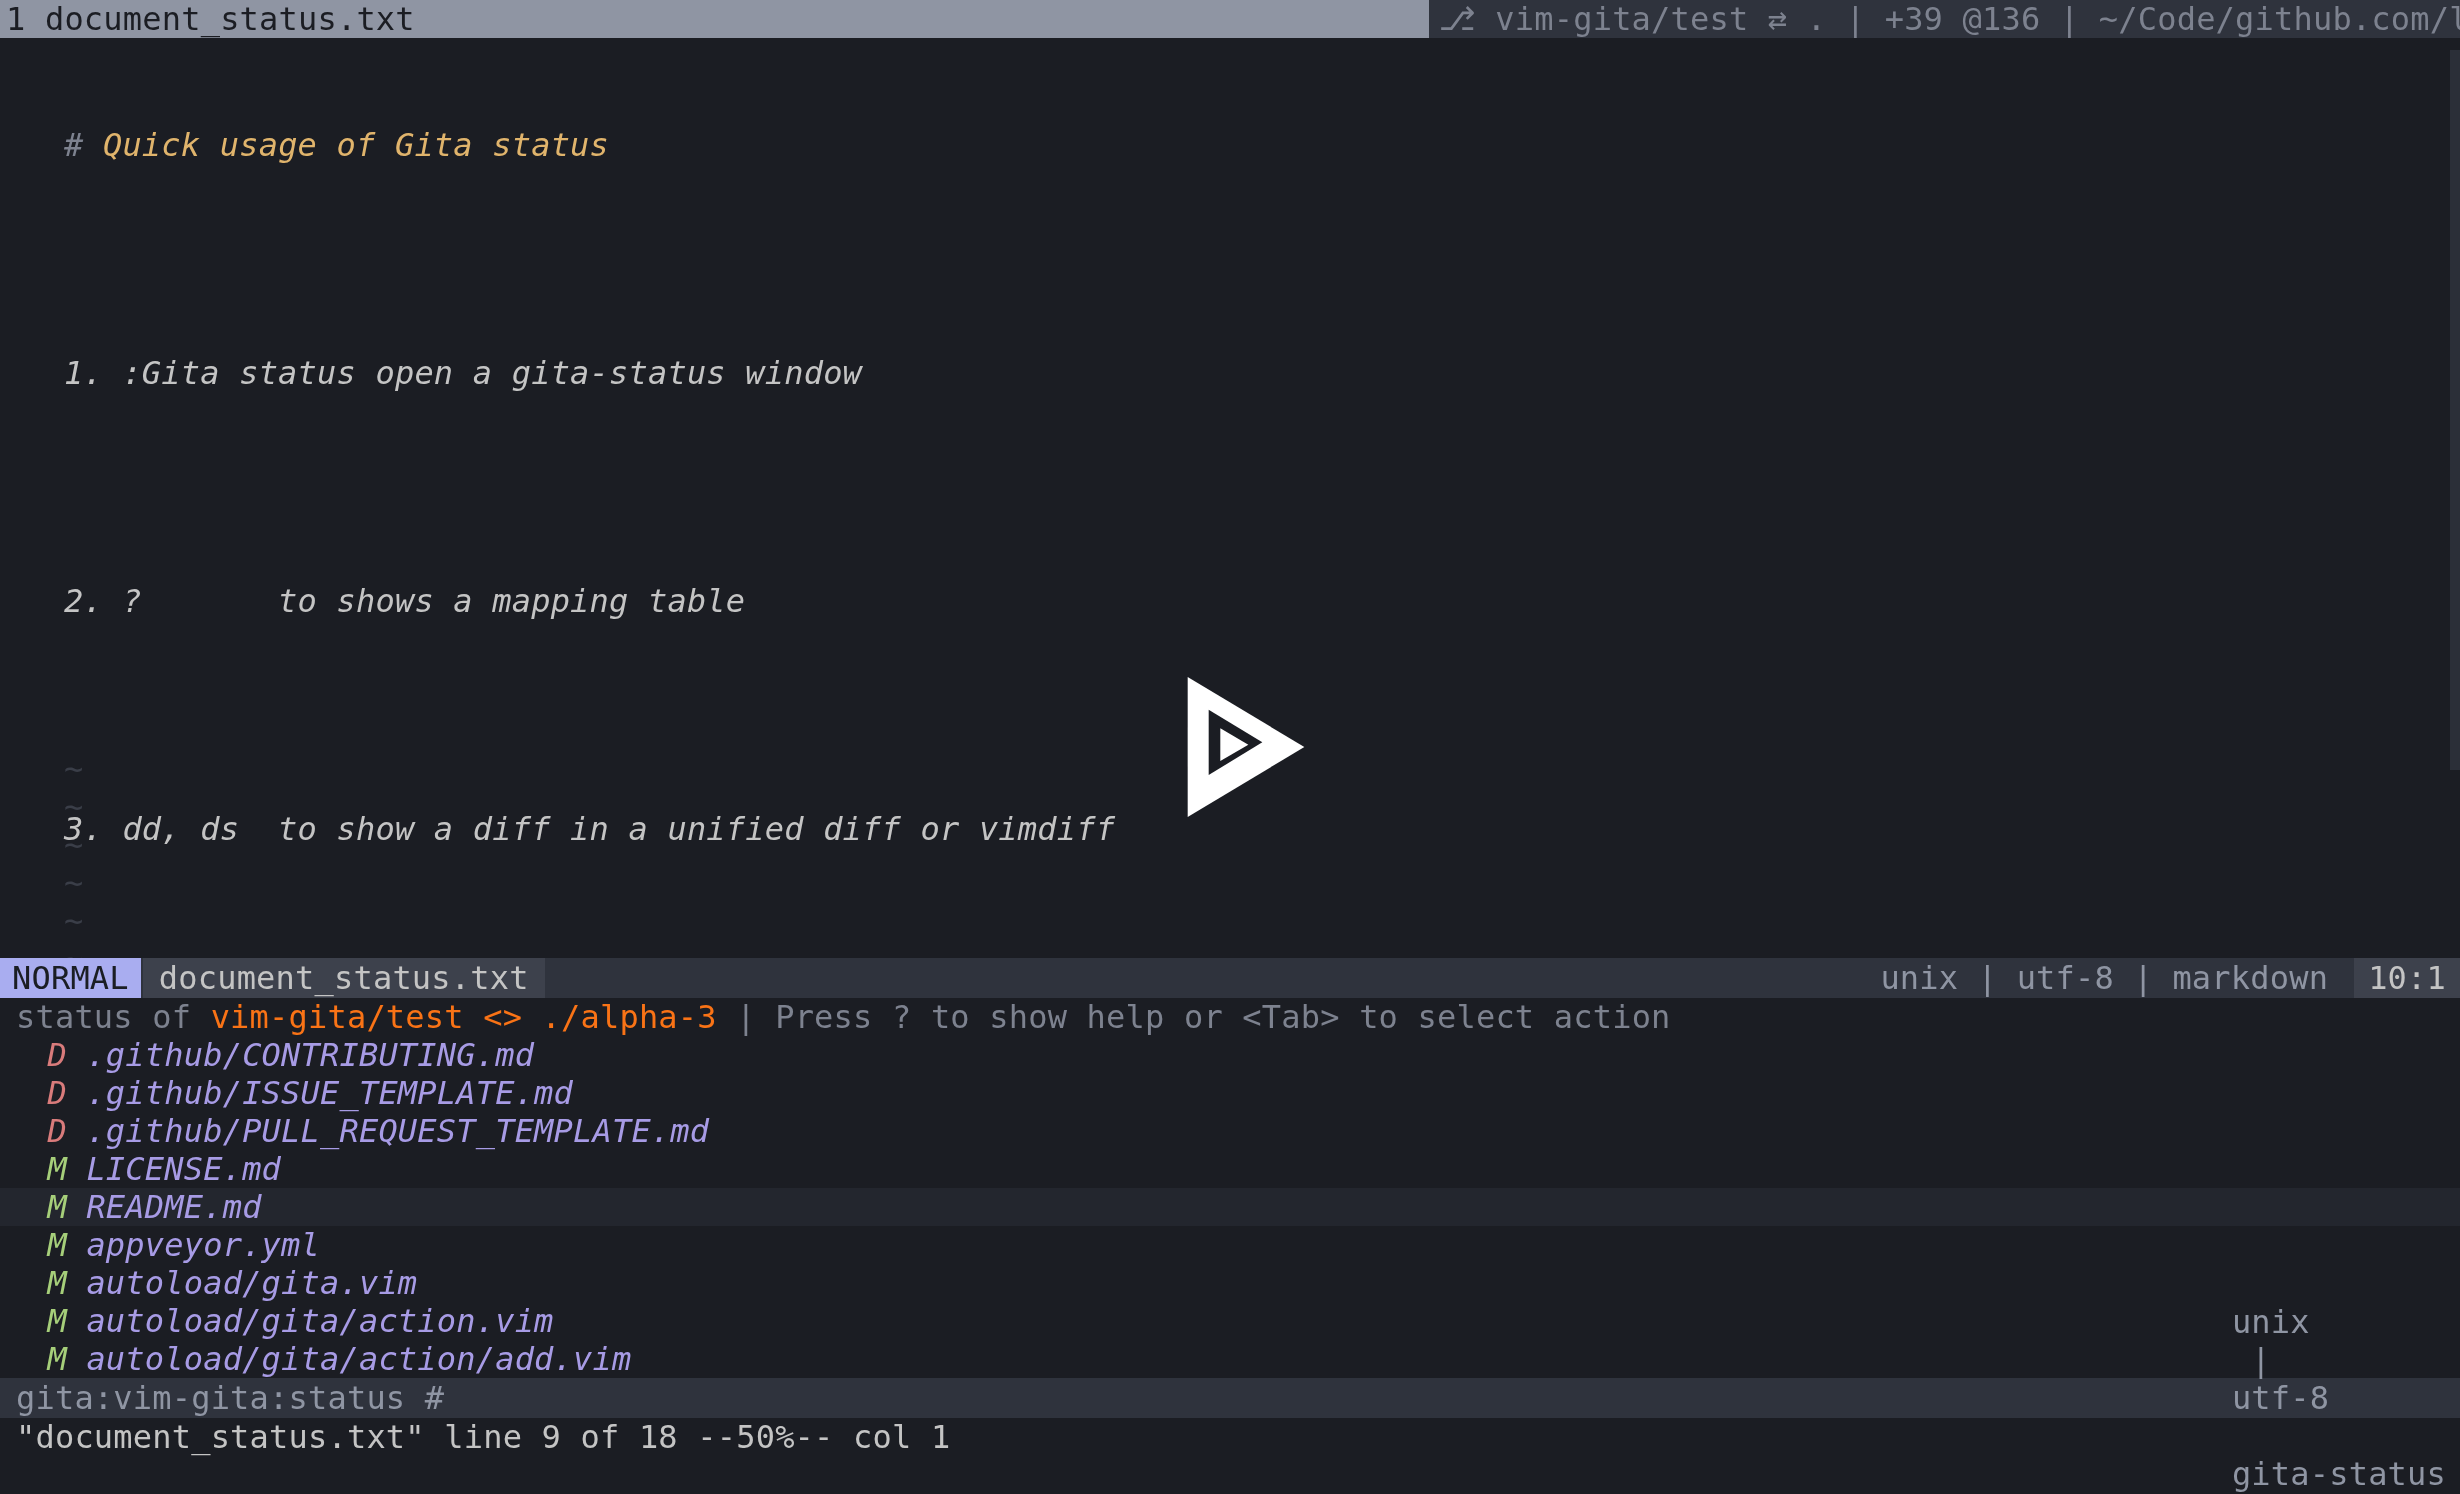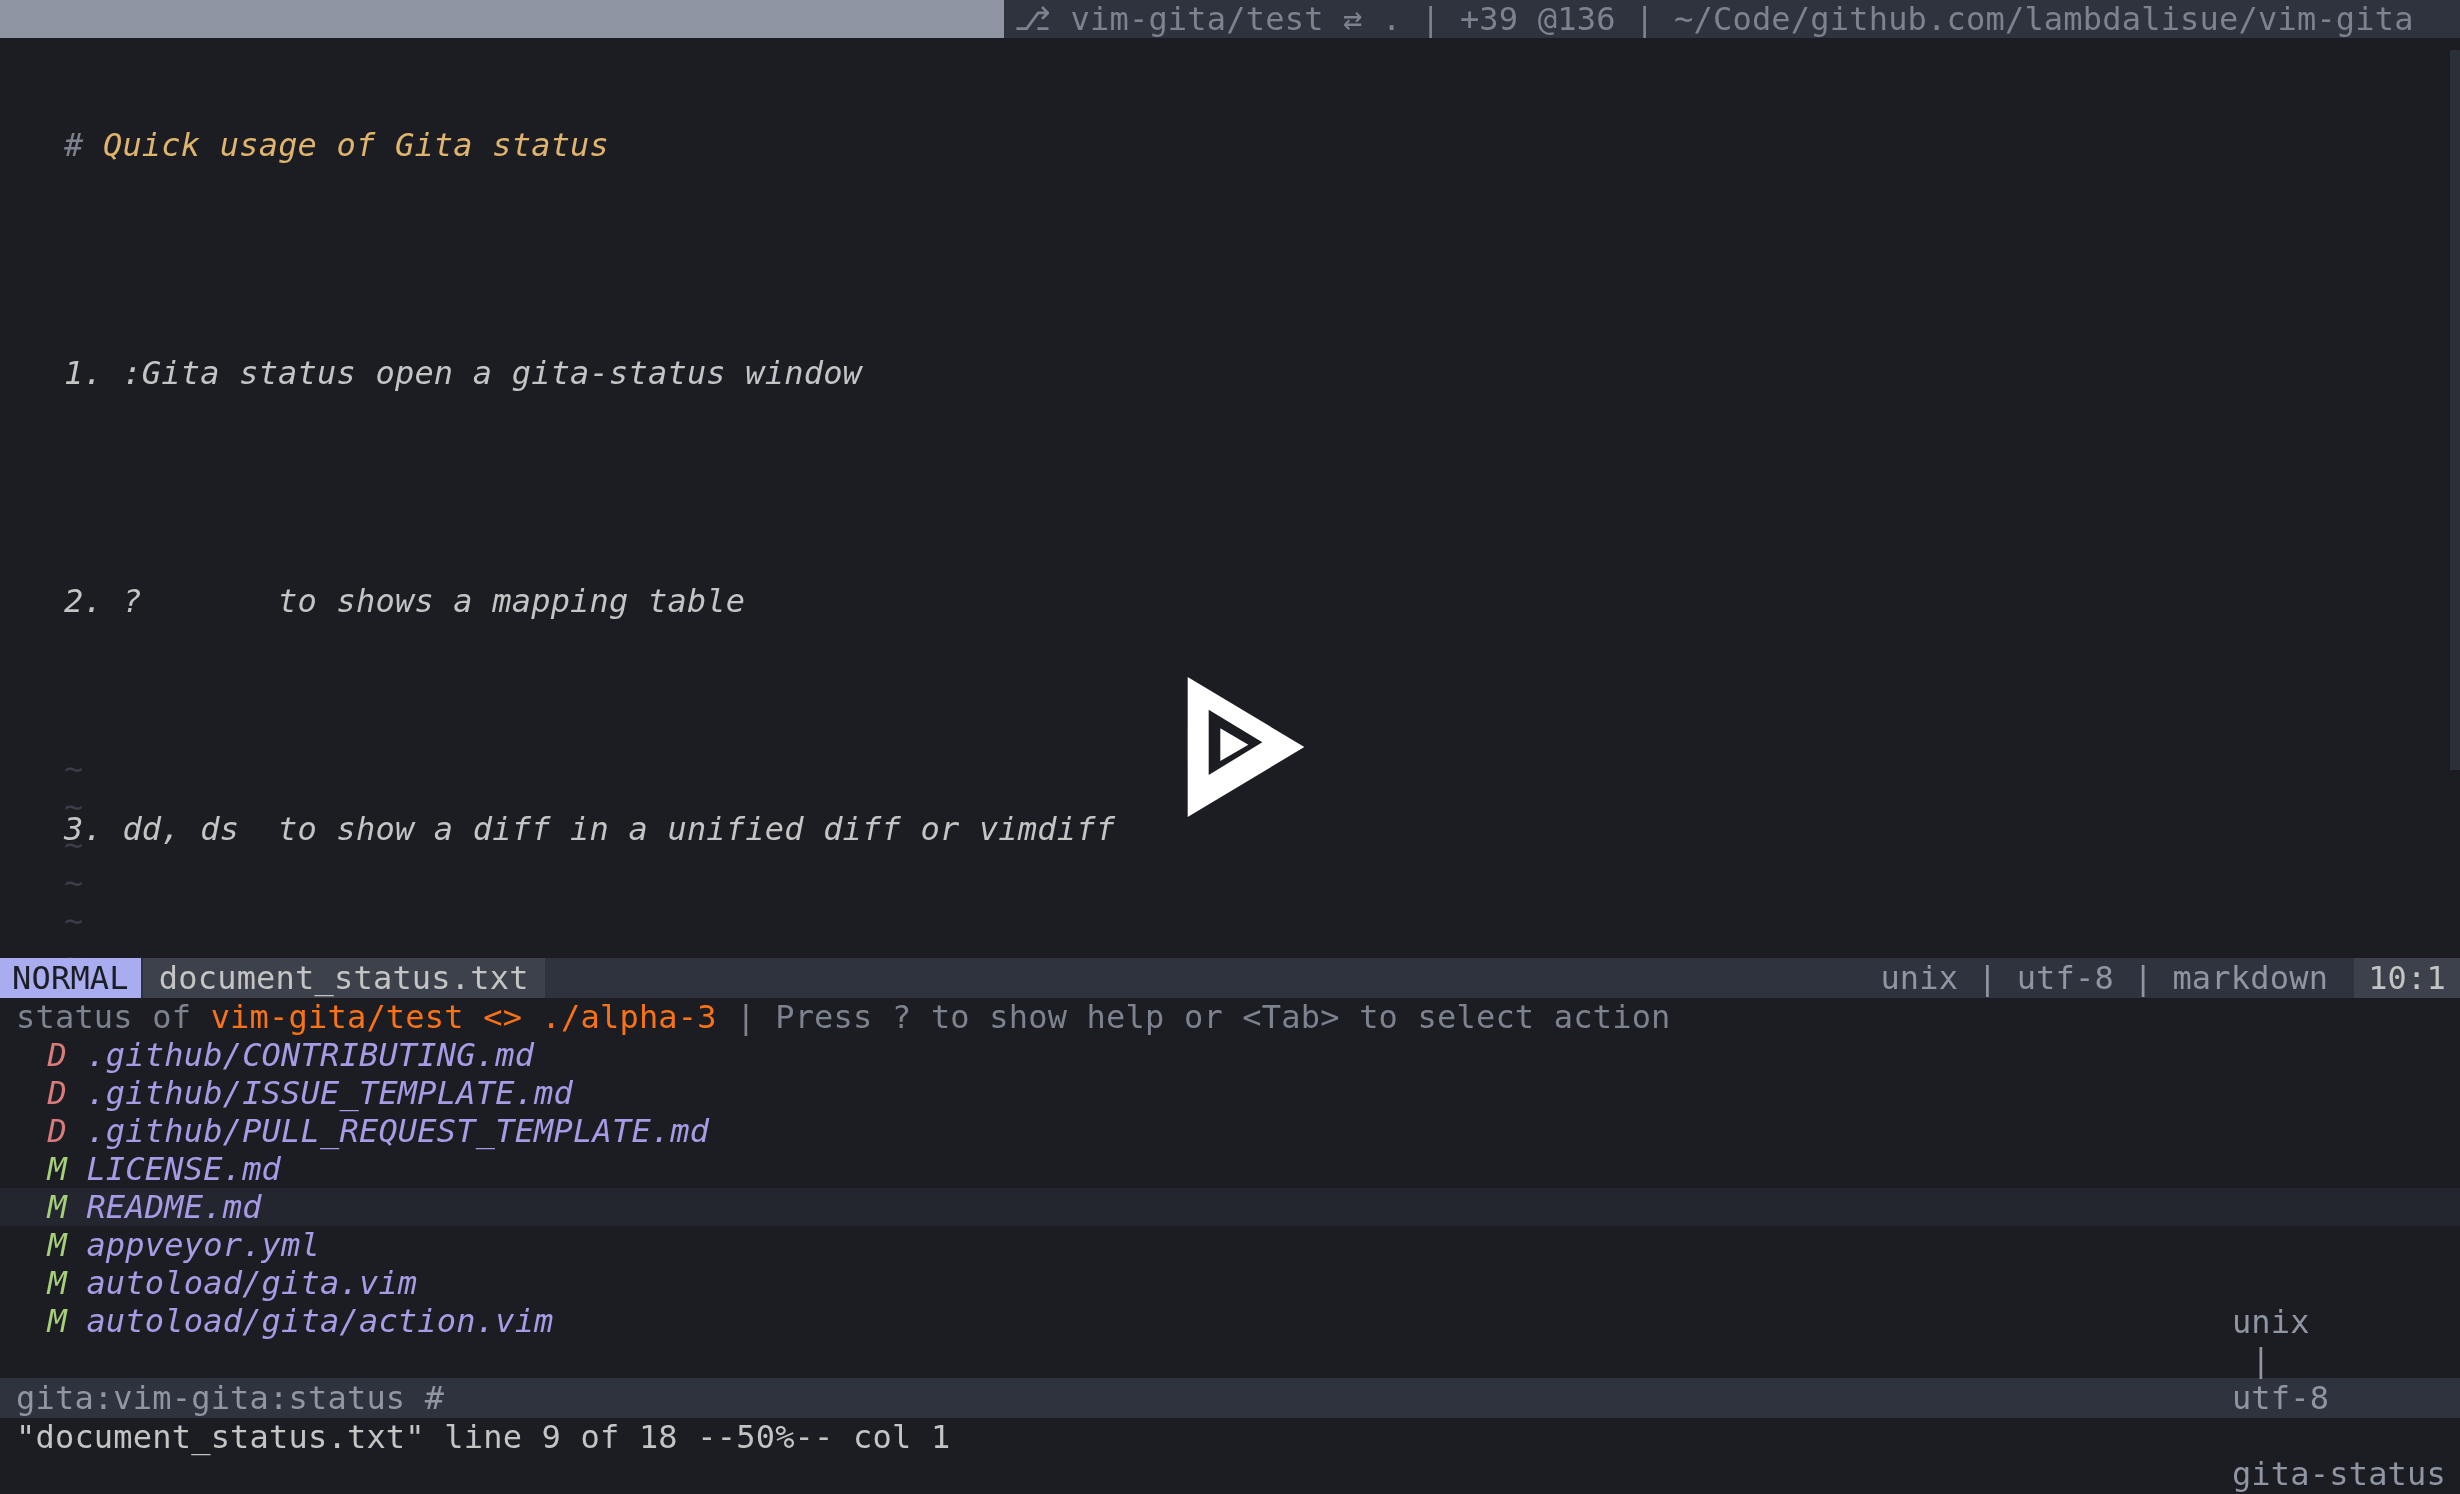--- a/index.html
+++ b/index.html
@@ -203,20 +203,21 @@
     padding-left: 16px;
     background: #1b1d23;
   }
 </style>
 </head>
 <body>
 
 <div class="screen">
 
   <div class="tmux-bar">
+    <div class="tmux-left"><span>1</span> <span>document_status.txt</span></div>
     <div class="tmux-gap"></div>
     <div class="tmux-right">
       <span class="seg">⎇</span>
       <span class="seg"> </span>
       <span class="seg">vim-gita/test ⇄ .</span>
       <span class="seg"> | </span>
       <span class="seg">+39 @136</span>
       <span class="seg"> | </span>
       <span class="seg">~/Code/github.com/lambdalisue/vim-gita</span>
       
@@ -278,20 +279,21 @@
 
   <div class="gita-list">
     <div class="gita-row"> <span class="flag-D">D</span> <span class="path">.github/CONTRIBUTING.md</span></div>
     <div class="gita-row"> <span class="flag-D">D</span> <span class="path">.github/ISSUE_TEMPLATE.md</span></div>
     <div class="gita-row"> <span class="flag-D">D</span> <span class="path">.github/PULL_REQUEST_TEMPLATE.md</span></div>
     <div class="gita-row"> <span class="flag-M">M</span> <span class="path">LICENSE.md</span></div>
     <div class="gita-row row-sel"> <span class="flag-M">M</span> <span class="path">README.md</span></div>
     <div class="gita-row"> <span class="flag-M">M</span> <span class="path">appveyor.yml</span></div>
     <div class="gita-row"> <span class="flag-M">M</span> <span class="path">autoload/gita.vim</span></div>
     <div class="gita-row"> <span class="flag-M">M</span> <span class="path">autoload/gita/action.vim</span></div>
+    <div class="gita-row"> <span class="flag-M">M</span> <span class="path">autoload/gita/action/add.vim</span></div>
   </div>
 
   <div class="status-lower">
     <span>gita:vim-gita:status #</span>
     <span class="right">
       <span>unix</span>
       <span> | </span>
       <span>utf-8</span>
       <span> | </span>
       <span>gita-status</span>

